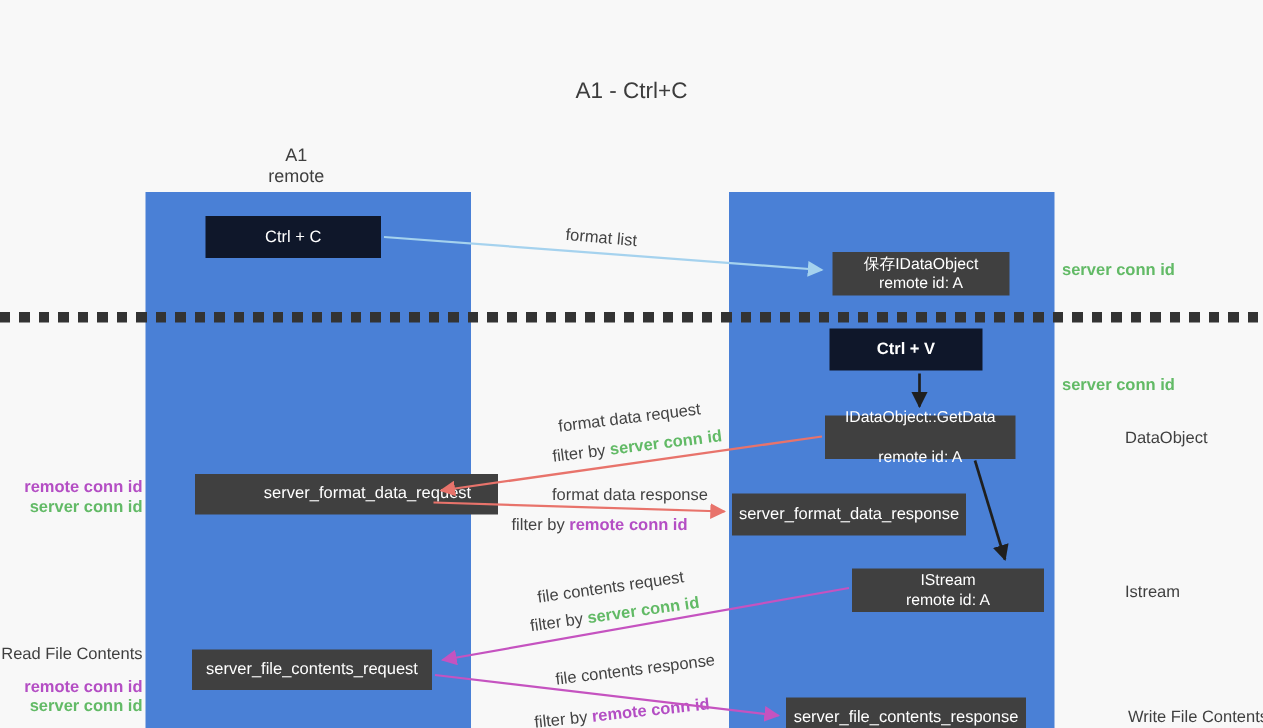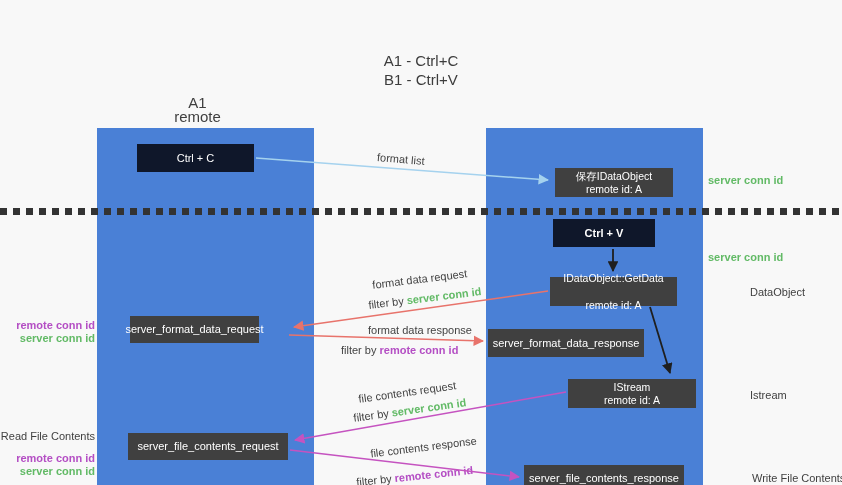--- a/index.html
+++ b/index.html
@@ -4,21 +4,21 @@
 <style>
   html,body{margin:0;padding:0;}
   body{font-family:"Liberation Sans","DejaVu Sans",sans-serif;background:#f8f8f8;}
   #canvas{position:relative;width:842px;height:485px;background:#f8f8f8;overflow:hidden;margin-top:40px;}
 
   .title{position:absolute;left:0;top:11px;width:842px;text-align:center;
          font-size:15px;line-height:19px;color:#3c3c3c;}
 
   .lane{position:absolute;top:88px;width:217px;height:371px;background:#4a80d6;}
   .lane-header{position:absolute;top:56px;width:217px;text-align:center;
-               font-size:15px;line-height:14px;color:#3f3f3f;}
+               font-size:12px;line-height:14px;color:#3f3f3f;}
 
   .dotline{position:absolute;left:0;top:168px;width:842px;height:7px;
            background:repeating-linear-gradient(to right,#333 0 7px,rgba(0,0,0,0) 7px 13px);}
 
   .node{position:absolute;display:flex;flex-direction:column;align-items:center;
         justify-content:center;color:#fff;font-size:11px;line-height:13px;
         text-align:center;white-space:nowrap;}
   .green-box{background:#0f172a;}
   .orange-box{background:#404040;}
   .node .sub{font-size:10.5px;}
@@ -33,21 +33,20 @@
 
   svg.arrows{position:absolute;left:0;top:0;pointer-events:none;}
 </style>
 </head>
 <body>
 
 <div id="canvas">
 
   <div class="title">
     <div>A1 - Ctrl+C</div>
-    <div>B1 - Ctrl+V</div>
   </div>
 
   <div class="lane-header" style="left:89px;">
     <div>A1</div>
     <div>remote</div>
   </div>
 
   <div class="lane" style="left:97px;"></div>
   <div class="lane" style="left:486px;"></div>
 
@@ -64,21 +63,21 @@
 
   <div class="node green-box" style="left:553px;top:179px;width:102px;height:28px;font-weight:bold;">
     <div>Ctrl + V</div>
   </div>
 
   <div class="node orange-box" style="left:550px;top:237px;width:127px;height:29px;gap:14px;">
     <div class="sub">IDataObject::GetData</div>
     <div class="sub">remote id: A</div>
   </div>
 
-  <div class="node orange-box" style="left:130px;top:276px;width:129px;height:27px;">
+  <div class="node orange-box" style="left:130px;top:276px;width:174px;height:27px;padding-left:28px;">
     <div>server_format_data_request</div>
   </div>
 
   <div class="node orange-box" style="left:488px;top:289px;width:156px;height:28px;">
     <div>server_format_data_response</div>
   </div>
 
   <div class="node orange-box" style="left:568px;top:339px;width:128px;height:29px;">
     <div class="sub">IStream</div>
     <div class="sub">remote id: A</div>

